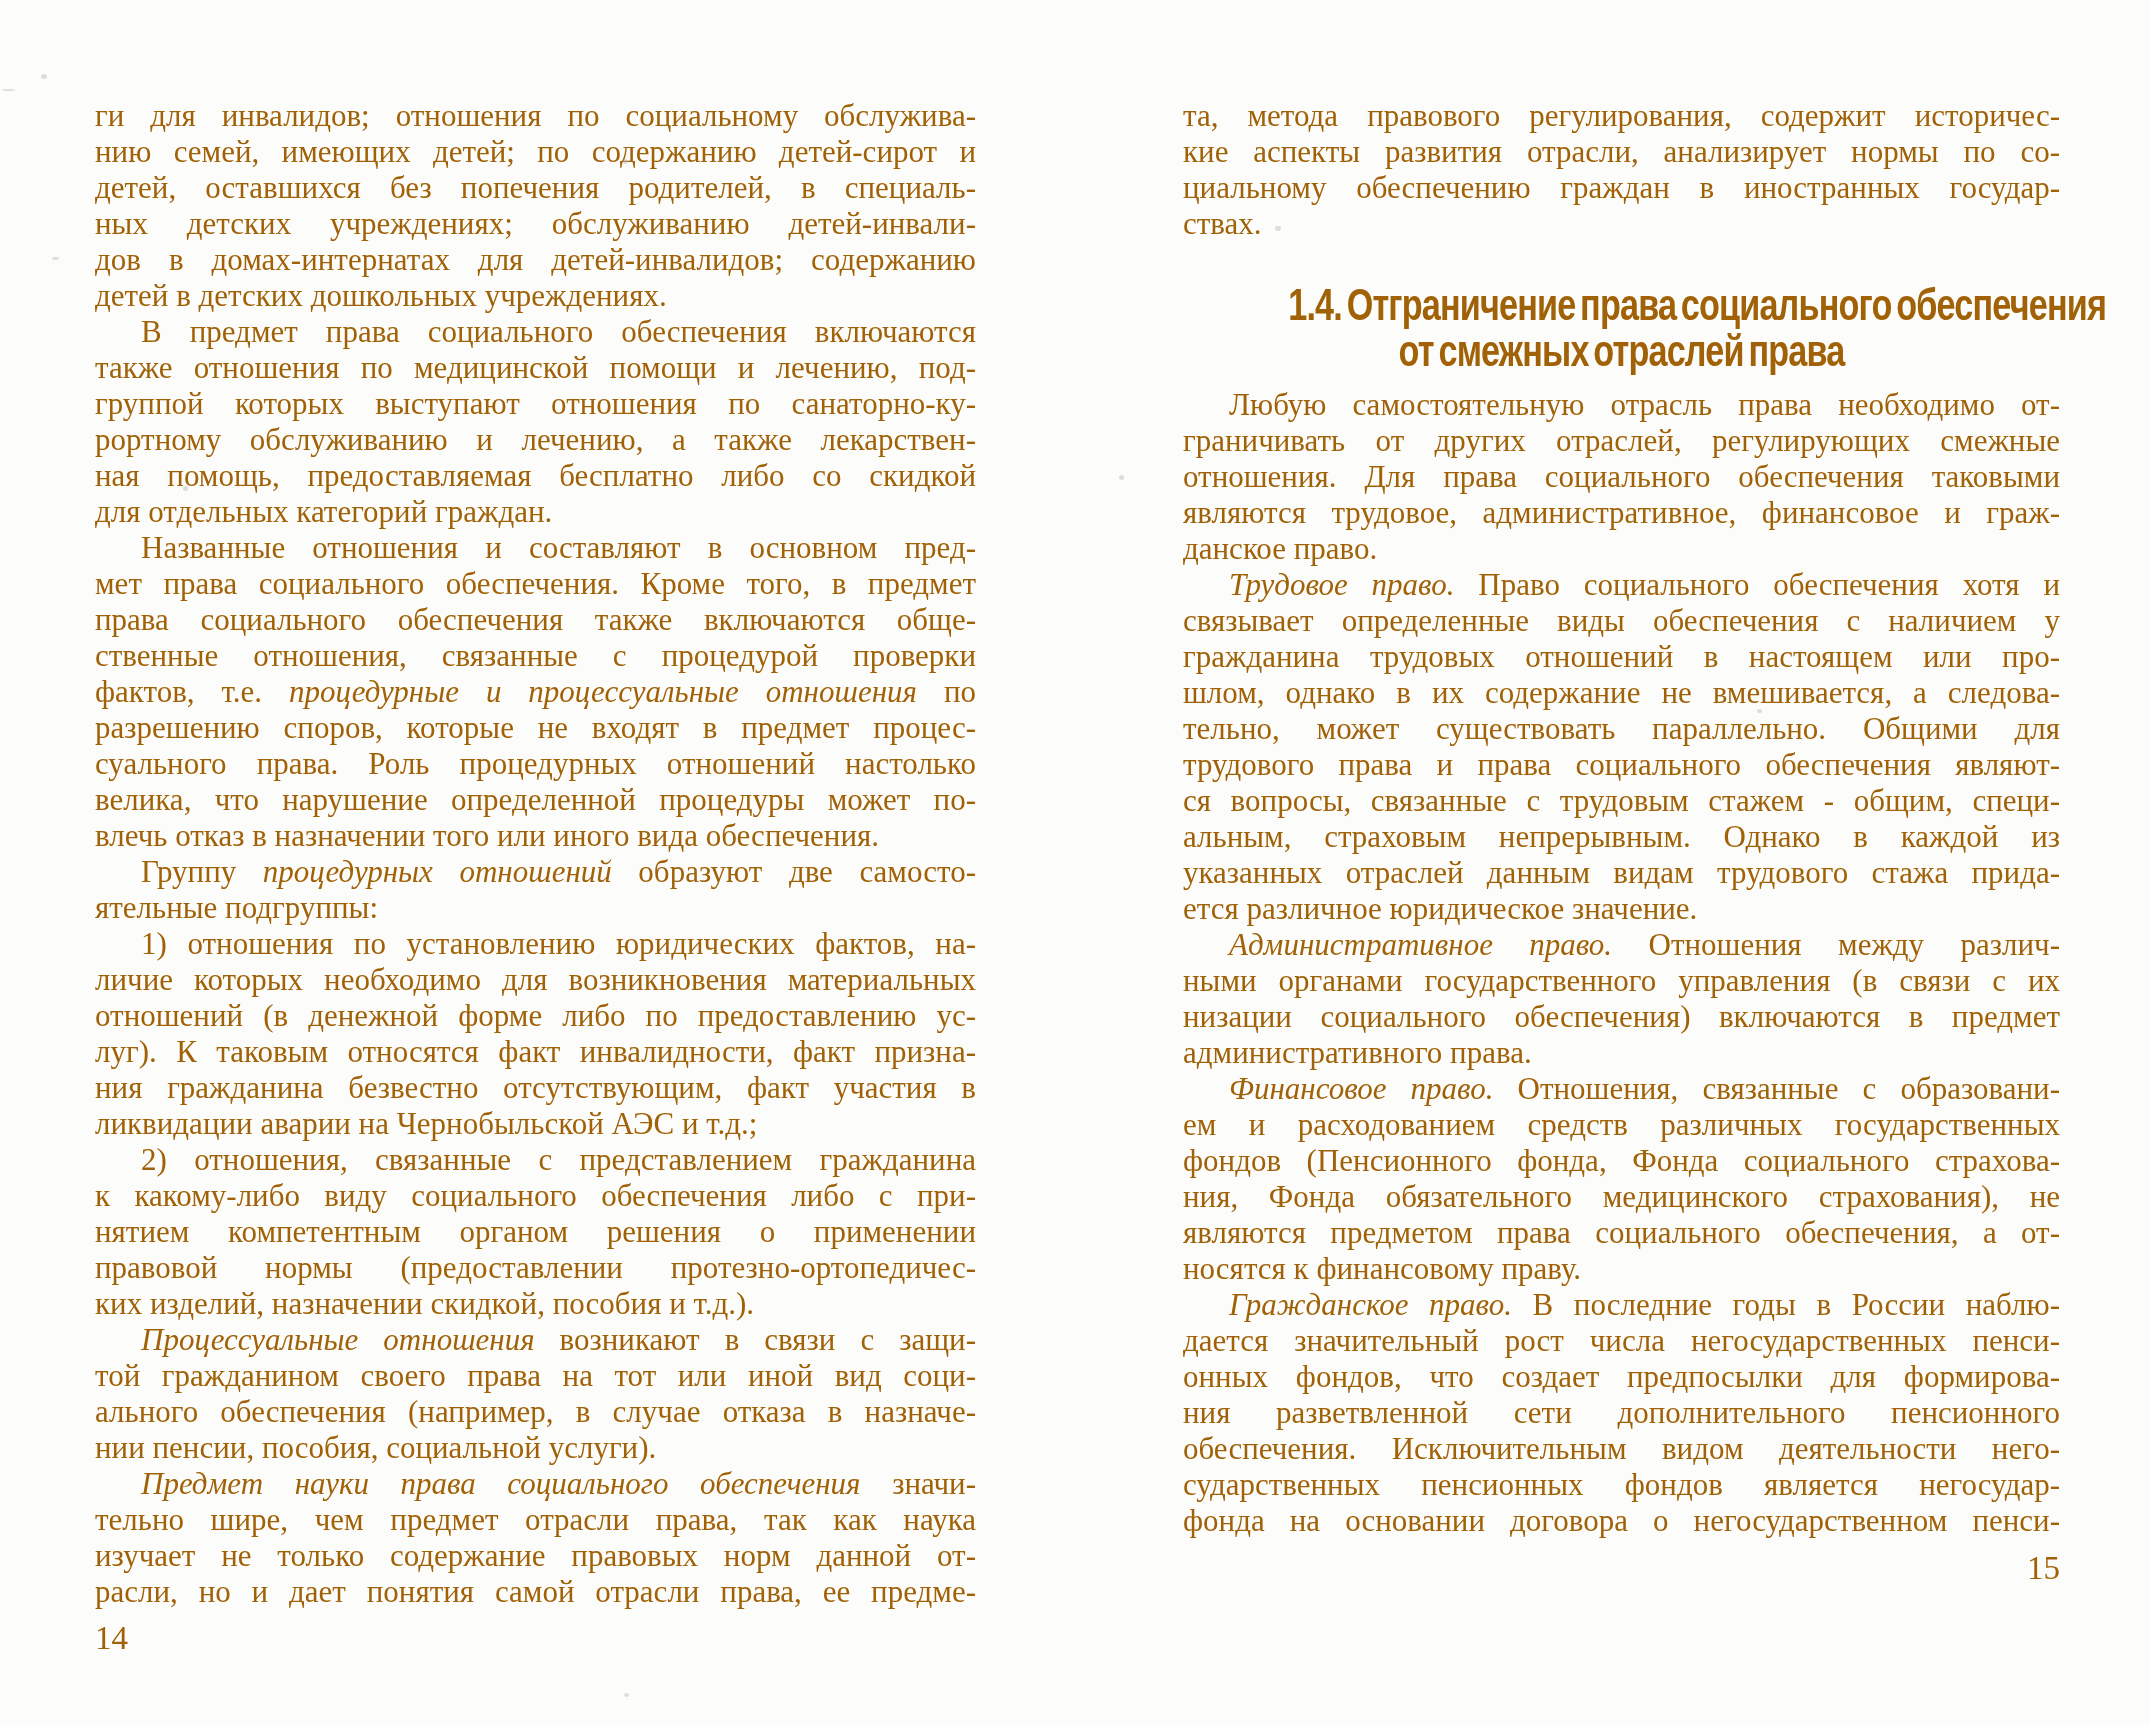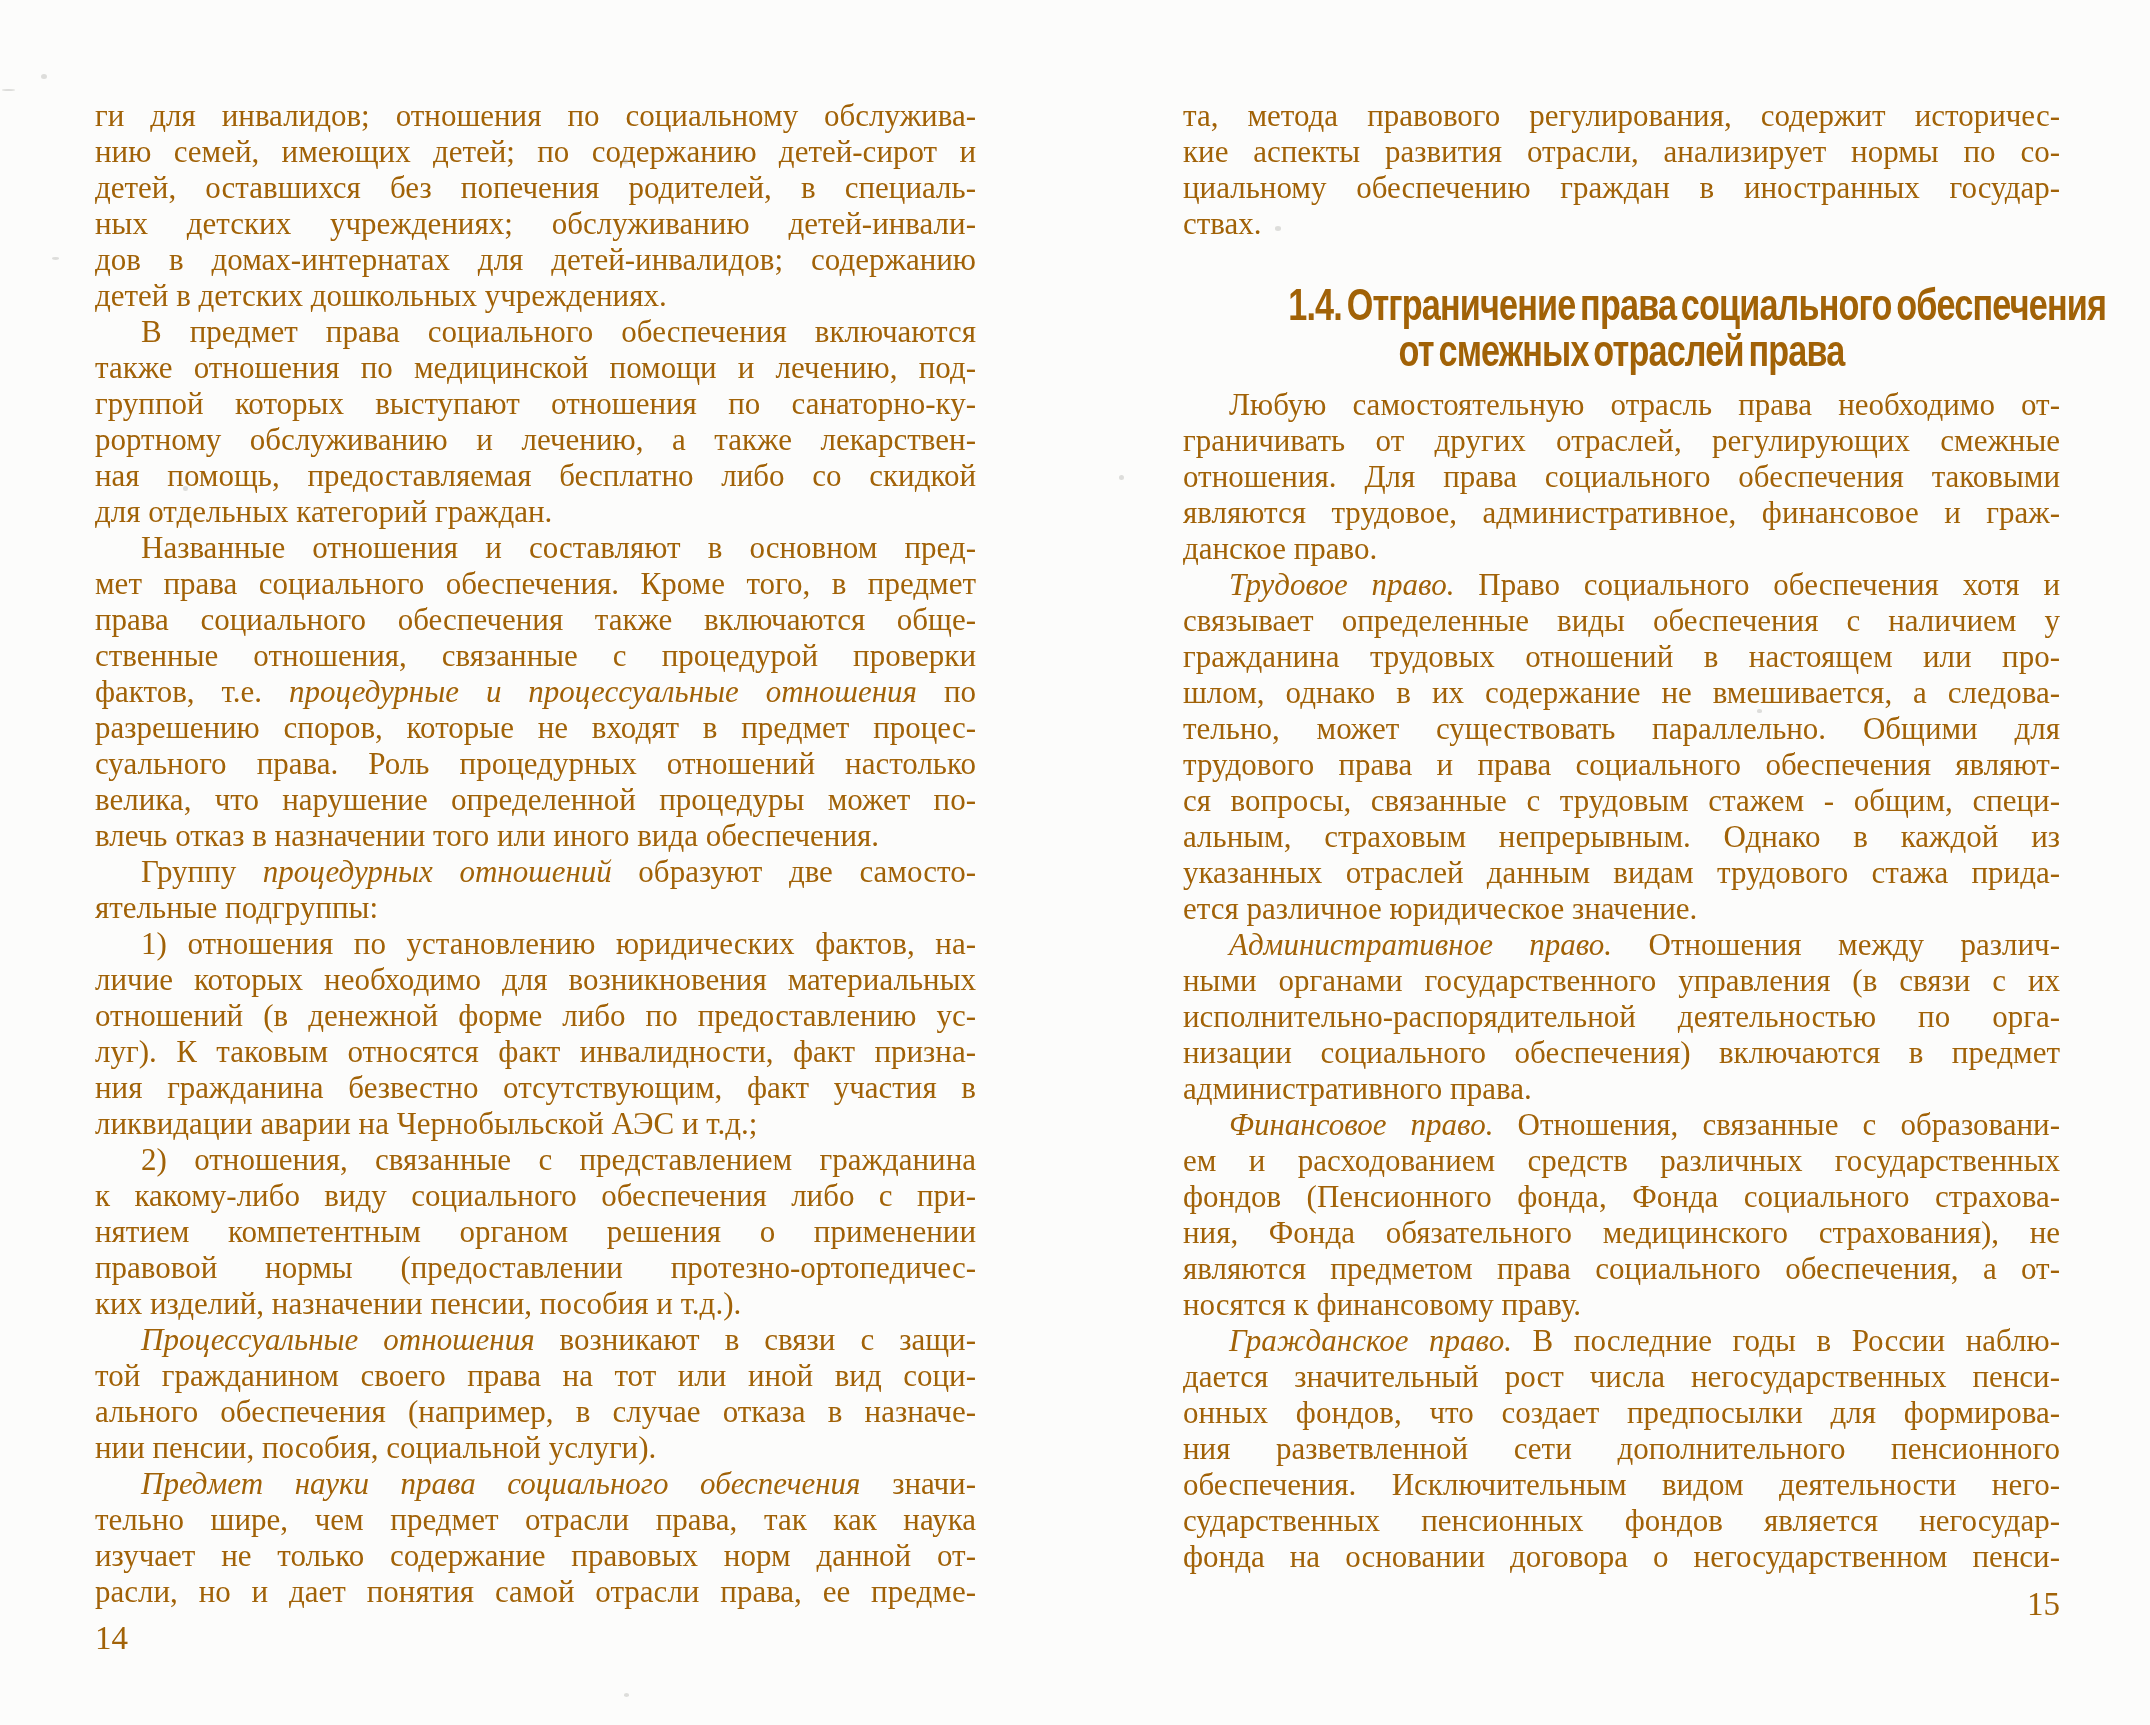--- a/index.html
+++ b/index.html
@@ -75,21 +75,21 @@
       <div class="line ind"><span>1) отношения по установлению юридических фактов, на-</span></div>
       <div class="line"><span>личие которых необходимо для возникновения материальных</span></div>
       <div class="line"><span>отношений (в денежной форме либо по предоставлению ус-</span></div>
       <div class="line"><span>луг). К таковым относятся факт инвалидности, факт призна-</span></div>
       <div class="line"><span>ния гражданина безвестно отсутствующим, факт участия в</span></div>
       <div class="line end"><span>ликвидации аварии на Чернобыльской АЭС и т.д.;</span></div>
       <div class="line ind"><span>2) отношения, связанные с представлением гражданина</span></div>
       <div class="line"><span>к какому-либо виду социального обеспечения либо с при-</span></div>
       <div class="line"><span>нятием компетентным органом  решения о применении</span></div>
       <div class="line"><span>правовой нормы (предоставлении протезно-ортопедичес-</span></div>
-      <div class="line end"><span>ких изделий, назначении пенсии, пособия и т.д.).</span></div>
+      <div class="line end"><span>ких изделий, назначении скидкой, пособия и т.д.).</span></div>
       <div class="line ind"><span class="it">Процессуальные отношения</span><span> возникают в связи с защи-</span></div>
       <div class="line"><span>той гражданином своего права на тот или иной вид соци-</span></div>
       <div class="line"><span>ального обеспечения (например, в случае отказа в назначе-</span></div>
       <div class="line end"><span>нии пенсии, пособия, социальной услуги).</span></div>
       <div class="line ind"><span class="it">Предмет науки права социального обеспечения</span><span> значи-</span></div>
       <div class="line"><span>тельно шире, чем предмет отрасли права, так как наука</span></div>
       <div class="line"><span>изучает не только содержание правовых норм данной от-</span></div>
       <div class="line"><span>расли, но и дает понятия самой отрасли права, ее предме-</span></div>
     </div>
   <div class="col col-left" style="top:1620px;">
@@ -118,21 +118,20 @@
         <div class="line"><span>гражданина трудовых отношений в настоящем или про-</span></div>
         <div class="line"><span>шлом, однако в их содержание не вмешивается, а следова-</span></div>
         <div class="line"><span>тельно, может существовать параллельно. Общими для</span></div>
         <div class="line"><span>трудового права и права социального обеспечения являют-</span></div>
         <div class="line"><span>ся вопросы, связанные с трудовым стажем - общим, специ-</span></div>
         <div class="line"><span>альным, страховым непрерывным. Однако в каждой из</span></div>
         <div class="line"><span>указанных отраслей данным видам трудового стажа прида-</span></div>
         <div class="line end"><span>ется различное  юридическое значение.</span></div>
         <div class="line ind"><span class="it">Административное право.</span><span> Отношения между различ-</span></div>
         <div class="line"><span>ными органами государственного управления (в связи с их</span></div>
-        <div class="line"><span>исполнительно-распорядительной деятельностью по орга-</span></div>
         <div class="line"><span>низации социального обеспечения) включаются в предмет</span></div>
         <div class="line end"><span>административного права.</span></div>
         <div class="line ind"><span class="it">Финансовое право.</span><span> Отношения, связанные с образовани-</span></div>
         <div class="line"><span>ем и расходованием средств различных государственных</span></div>
         <div class="line"><span>фондов (Пенсионного фонда, Фонда социального страхова-</span></div>
         <div class="line"><span>ния, Фонда обязательного медицинского страхования), не</span></div>
         <div class="line"><span>являются предметом права социального обеспечения, а от-</span></div>
         <div class="line end"><span>носятся к финансовому праву.</span></div>
         <div class="line ind"><span class="it">Гражданское право.</span><span> В последние годы в России наблю-</span></div>
         <div class="line"><span>дается значительный рост числа негосударственных пенси-</span></div>

